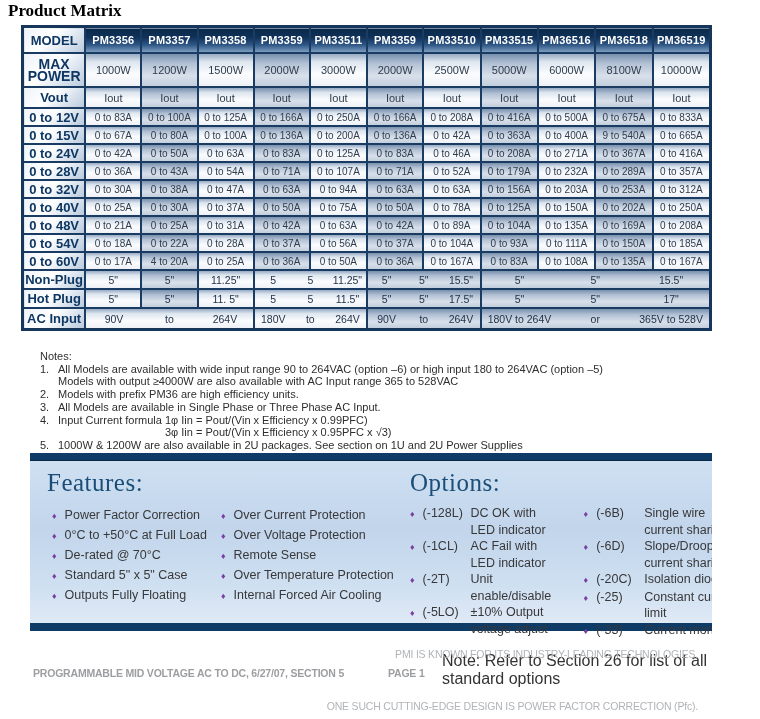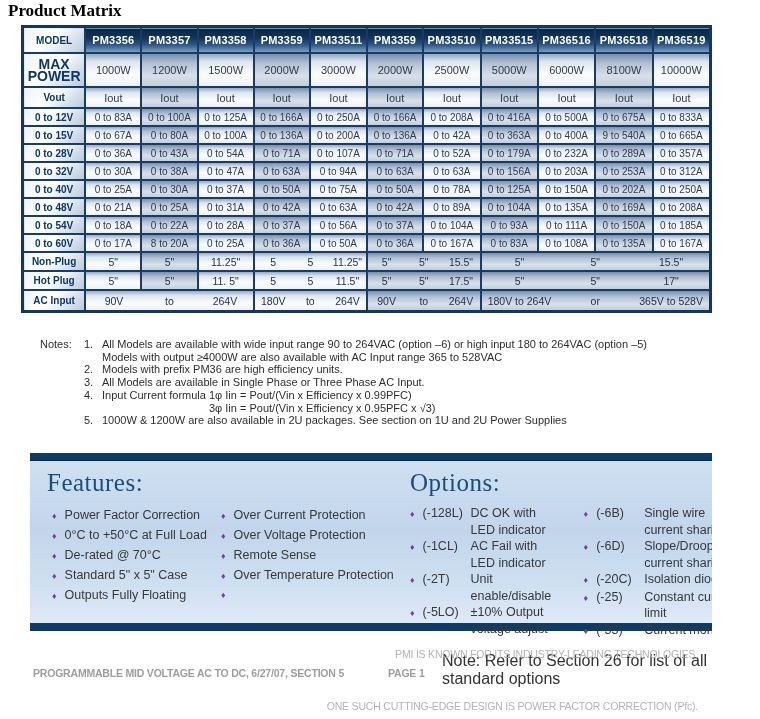--- a/index.html
+++ b/index.html
@@ -6,38 +6,38 @@
   .page{position:relative;width:712px;height:719px;background:#fff;font-family:"Liberation Sans",sans-serif;overflow:hidden;}
   .title{position:absolute;left:8px;top:1px;margin:0;font-family:"Liberation Serif",serif;font-weight:bold;font-size:17px;color:#000;}
 
   
   .matrix-wrap{position:absolute;left:21px;top:25px;}
   table.matrix{border-collapse:collapse;table-layout:fixed;border:3px solid #16365c;}
   .matrix th,.matrix td{border:2px solid #1b3c62;padding:0;text-align:center;vertical-align:middle;overflow:hidden;}
   .matrix th.corner,.matrix th.row-h{width:62px;}
   .matrix th.col-h{width:57px;}
   .col-h{background:linear-gradient(180deg,#0a2948 0%,#10325a 38%,#2e5685 68%,#82a2c4 100%);color:#fff;font-size:11px;font-weight:bold;letter-spacing:.2px;box-shadow:inset 0 1px 0 rgba(255,255,255,.25);margin-left:16px;}
-  .row-h{background:linear-gradient(135deg,#eef3f9 0%,#ffffff 42%,#dce5ef 70%,#b9c9dc 100%);color:#0e3763;font-weight:bold;font-size:10px;}
+  .row-h{background:linear-gradient(135deg,#eef3f9 0%,#ffffff 42%,#dce5ef 70%,#b9c9dc 100%);color:#0e3763;font-weight:bold;font-size:13px;}
   .row-h.pre{white-space:pre-line;font-size:14px;line-height:12px;}
   td.val{font-size:10px;color:#2f3d4d;}
   td.val.p{font-size:11px;}
   td.light{background:linear-gradient(180deg,#97abc4 0%,#dde5ee 24%,#fbfcfe 62%,#edf1f6 100%);}
   td.dark{background:linear-gradient(180deg,#7890ae 0%,#b3c1d4 30%,#d8e0ea 68%,#c2cedd 100%);}
   tr.r-hdr th{height:24px;}
   tr.r-power th,tr.r-power td{height:32px;}
   tr.r-vout th,tr.r-vout td{height:19px;}
   tr.r-v th,tr.r-v td{height:16px;}
   tr.r-bot th,tr.r-bot td{height:17px;}
   tr.r-bot:last-child th,tr.r-bot:last-child td{height:19px;}
   td.m{font-size:10.5px;color:#22334a;}
   .spread{display:flex;align-items:center;width:100%;}
   .spread .mv{flex:1;text-align:center;white-space:nowrap;}
 
   
-  .notes{position:absolute;left:40px;top:338px;width:700px;display:flex;font-size:11px;color:#2e2e2e;line-height:12.7px;}
+  .notes{position:absolute;left:40px;top:350px;width:700px;display:flex;font-size:11px;color:#2e2e2e;line-height:12.7px;flex-direction:column;}
   .notes-label{width:44px;flex:none;}
   .note-item{display:flex;}
   .note-num{width:18px;flex:none;}
   .note-line{white-space:nowrap;}
   .note-line.indent{padding-left:107px;}
 
   
   .panel{position:absolute;left:30px;top:453px;width:718px;height:163px;border-top:7px solid #0f3c66;border-bottom:8px solid #0f3c66;background:linear-gradient(180deg,#cfe0f2 0%,#c2d5eb 42%,#cddff0 75%,#e0e9f6 100%);box-shadow:inset 0 1px 0 #082843;display:flex;}
   .panel-heading{font-family:"Liberation Serif",serif;font-size:25px;color:#1a4d77;letter-spacing:.5px;}
   .features{width:358px;flex:none;padding:9px 0 0 17px;box-sizing:border-box;}
@@ -137,20 +137,34 @@
             <td class="val dark">0 to 136A</td>
             <td class="val light">0 to 200A</td>
             <td class="val dark">0 to 136A</td>
             <td class="val light">0 to 42A</td>
             <td class="val dark">0 to 363A</td>
             <td class="val light">0 to 400A</td>
             <td class="val dark">9 to 540A</td>
             <td class="val light">0 to 665A</td>
           </tr>
           <tr class="r-v">
+            <th class="row-h">0 to 24V</th>
+            <td class="val light">0 to 42A</td>
+            <td class="val dark">0 to 50A</td>
+            <td class="val light">0 to 63A</td>
+            <td class="val dark">0 to 83A</td>
+            <td class="val light">0 to 125A</td>
+            <td class="val dark">0 to 83A</td>
+            <td class="val light">0 to 46A</td>
+            <td class="val dark">0 to 208A</td>
+            <td class="val light">0 to 271A</td>
+            <td class="val dark">0 to 367A</td>
+            <td class="val light">0 to 416A</td>
+          </tr>
+          <tr class="r-v">
             <th class="row-h">0 to 28V</th>
             <td class="val light">0 to 36A</td>
             <td class="val dark">0 to 43A</td>
             <td class="val light">0 to 54A</td>
             <td class="val dark">0 to 71A</td>
             <td class="val light">0 to 107A</td>
             <td class="val dark">0 to 71A</td>
             <td class="val light">0 to 52A</td>
             <td class="val dark">0 to 179A</td>
             <td class="val light">0 to 232A</td>
@@ -209,21 +223,21 @@
             <td class="val dark">0 to 37A</td>
             <td class="val light">0 to 104A</td>
             <td class="val dark">0 to 93A</td>
             <td class="val light">0 to 111A</td>
             <td class="val dark">0 to 150A</td>
             <td class="val light">0 to 185A</td>
           </tr>
           <tr class="r-v">
             <th class="row-h">0 to 60V</th>
             <td class="val light">0 to 17A</td>
-            <td class="val dark">8 to 20A</td>
+            <td class="val dark">4 to 20A</td>
             <td class="val light">0 to 25A</td>
             <td class="val dark">0 to 36A</td>
             <td class="val light">0 to 50A</td>
             <td class="val dark">0 to 36A</td>
             <td class="val light">0 to 167A</td>
             <td class="val dark">0 to 83A</td>
             <td class="val light">0 to 108A</td>
             <td class="val dark">0 to 135A</td>
             <td class="val light">0 to 167A</td>
           </tr>
@@ -416,20 +430,21 @@
             <div class="f-item">
               <span class="bullet">♦</span>
               <span class="f-text">Remote Sense</span>
             </div>
             <div class="f-item">
               <span class="bullet">♦</span>
               <span class="f-text">Over Temperature Protection</span>
             </div>
             <div class="f-item">
               <span class="bullet">♦</span>
+              <span class="f-text">Internal Forced Air Cooling</span>
             </div>
           </div>
       </div>
     </div>
     <div class="options">
       <div class="panel-heading">Options:</div>
       <div class="options-cols">
         <div class="o-col">
             <div class="opt">
               <span class="bullet">♦</span>

